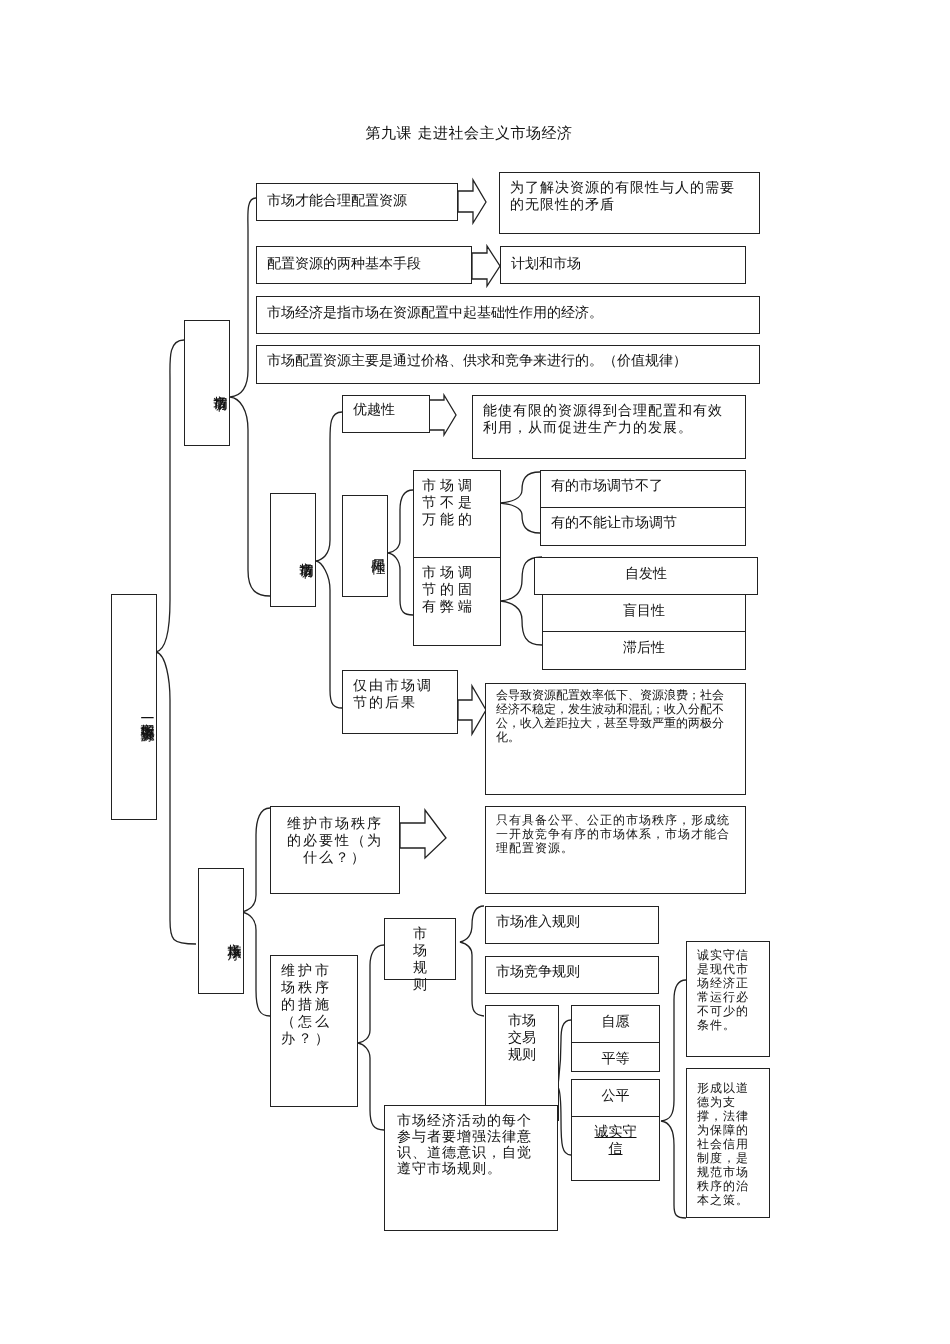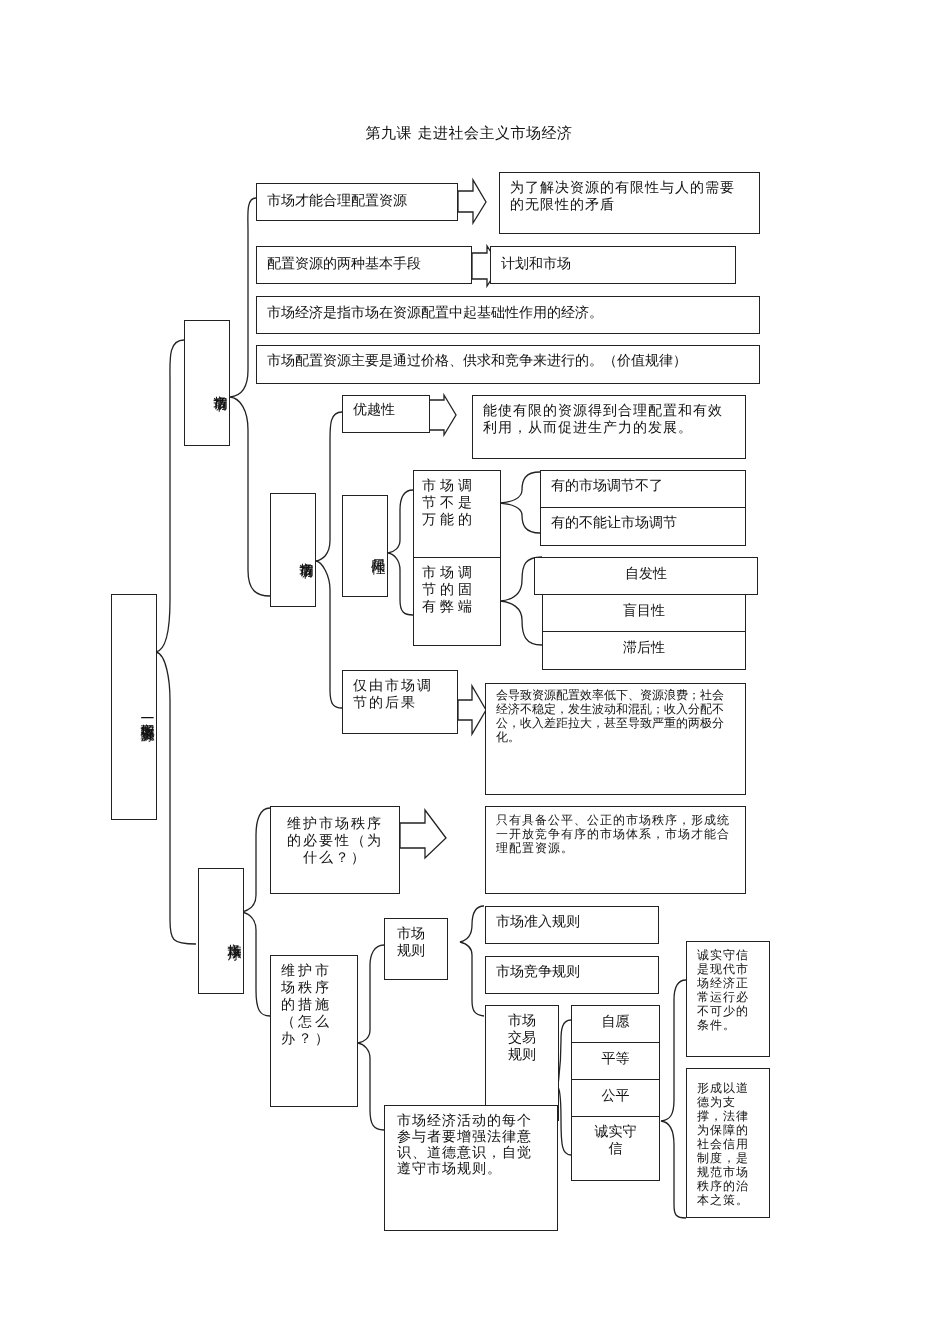--- a/index.html
+++ b/index.html
@@ -65,21 +65,21 @@
 <div class="box pad" style="left:256px;top:183px;width:202px;height:38px;padding-top:8px;">
   <span>市场才能合理配置资源</span>
 </div>
 <div class="box pad" style="left:499px;top:172px;width:261px;height:62px;padding-top:6px;letter-spacing:1px;">
   <span>为了解决资源的有限性与人的需要的无限性的矛盾</span>
 </div>
 
 <div class="box pad" style="left:256px;top:246px;width:216px;height:38px;padding-top:8px;">
   <span>配置资源的两种基本手段</span>
 </div>
-<div class="box pad" style="left:490px;top:246px;width:246px;height:38px;padding-top:8px;">
+<div class="box pad" style="left:500px;top:246px;width:246px;height:38px;padding-top:8px;">
   <span>计划和市场</span>
 </div>
 
 <div class="box pad" style="left:256px;top:296px;width:504px;height:38px;padding-top:7px;">
   <span>市场经济是指市场在资源配置中起基础性作用的经济。</span>
 </div>
 <div class="box pad" style="left:256px;top:345px;width:504px;height:39px;padding-top:6px;">
   <span>市场配置资源主要是通过价格、供求和竞争来进行的。（价值规律）</span>
 </div>
 
@@ -136,43 +136,43 @@
   <span>维护市场秩序的必要性（为什么？）</span>
 </div>
 <div class="box small" style="left:485px;top:806px;width:261px;height:88px;padding:6px 10px;letter-spacing:1px;">
   <span>只有具备公平、公正的市场秩序，形成统一开放竞争有序的市场体系，市场才能合理配置资源。</span>
 </div>
 
 <div class="box pad" style="left:270px;top:955px;width:88px;height:152px;padding:6px 10px;letter-spacing:3px;">
   <span>维护市场秩序的措施（怎么办？）</span>
 </div>
 
-<div class="box pad" style="left:384px;top:918px;width:64px;height:62px;padding:6px 12px;">
+<div class="box pad" style="left:384px;top:918px;width:72px;height:62px;padding:6px 28px;">
   <span>市场规则</span>
 </div>
 <div class="box pad" style="left:485px;top:906px;width:174px;height:38px;padding-top:6px;">
   <span>市场准入规则</span>
 </div>
 <div class="box pad" style="left:485px;top:956px;width:174px;height:38px;padding-top:6px;">
   <span>市场竞争规则</span>
 </div>
 <div class="box center" style="left:485px;top:1005px;width:74px;height:116px;padding:6px 16px;">
   <span>市场交易规则</span>
 </div>
 
 <div class="box center" style="left:571px;top:1005px;width:89px;height:38px;padding-top:7px;">
   <span>自愿</span>
 </div>
-<div class="box center" style="left:571px;top:1042px;width:89px;height:38px;padding-top:7px;">
+<div class="box center" style="left:571px;top:1042px;width:89px;height:30px;padding-top:7px;">
   <span>平等</span>
 </div>
 <div class="box center" style="left:571px;top:1079px;width:89px;height:38px;padding-top:7px;">
   <span>公平</span>
 </div>
-<div class="box center" style="left:571px;top:1116px;width:89px;height:65px;padding:6px 22px;">
+<div class="box center" style="left:571px;top:1116px;width:89px;height:65px;padding:6px 22px;text-decoration:underline;">
   <span>诚实守信</span>
 </div>
 
 <div class="box" style="left:384px;top:1105px;width:174px;height:126px;padding:6px 12px;font-size:14px;line-height:16px;letter-spacing:1px;">
   <span>市场经济活动的每个参与者要增强法律意识、道德意识，自觉遵守市场规则。</span>
 </div>
 
 <div class="box small" style="left:686px;top:941px;width:84px;height:116px;padding:6px 10px;letter-spacing:1px;">
   <span>诚实守信是现代市场经济正常运行必不可少的条件。</span>
 </div>

